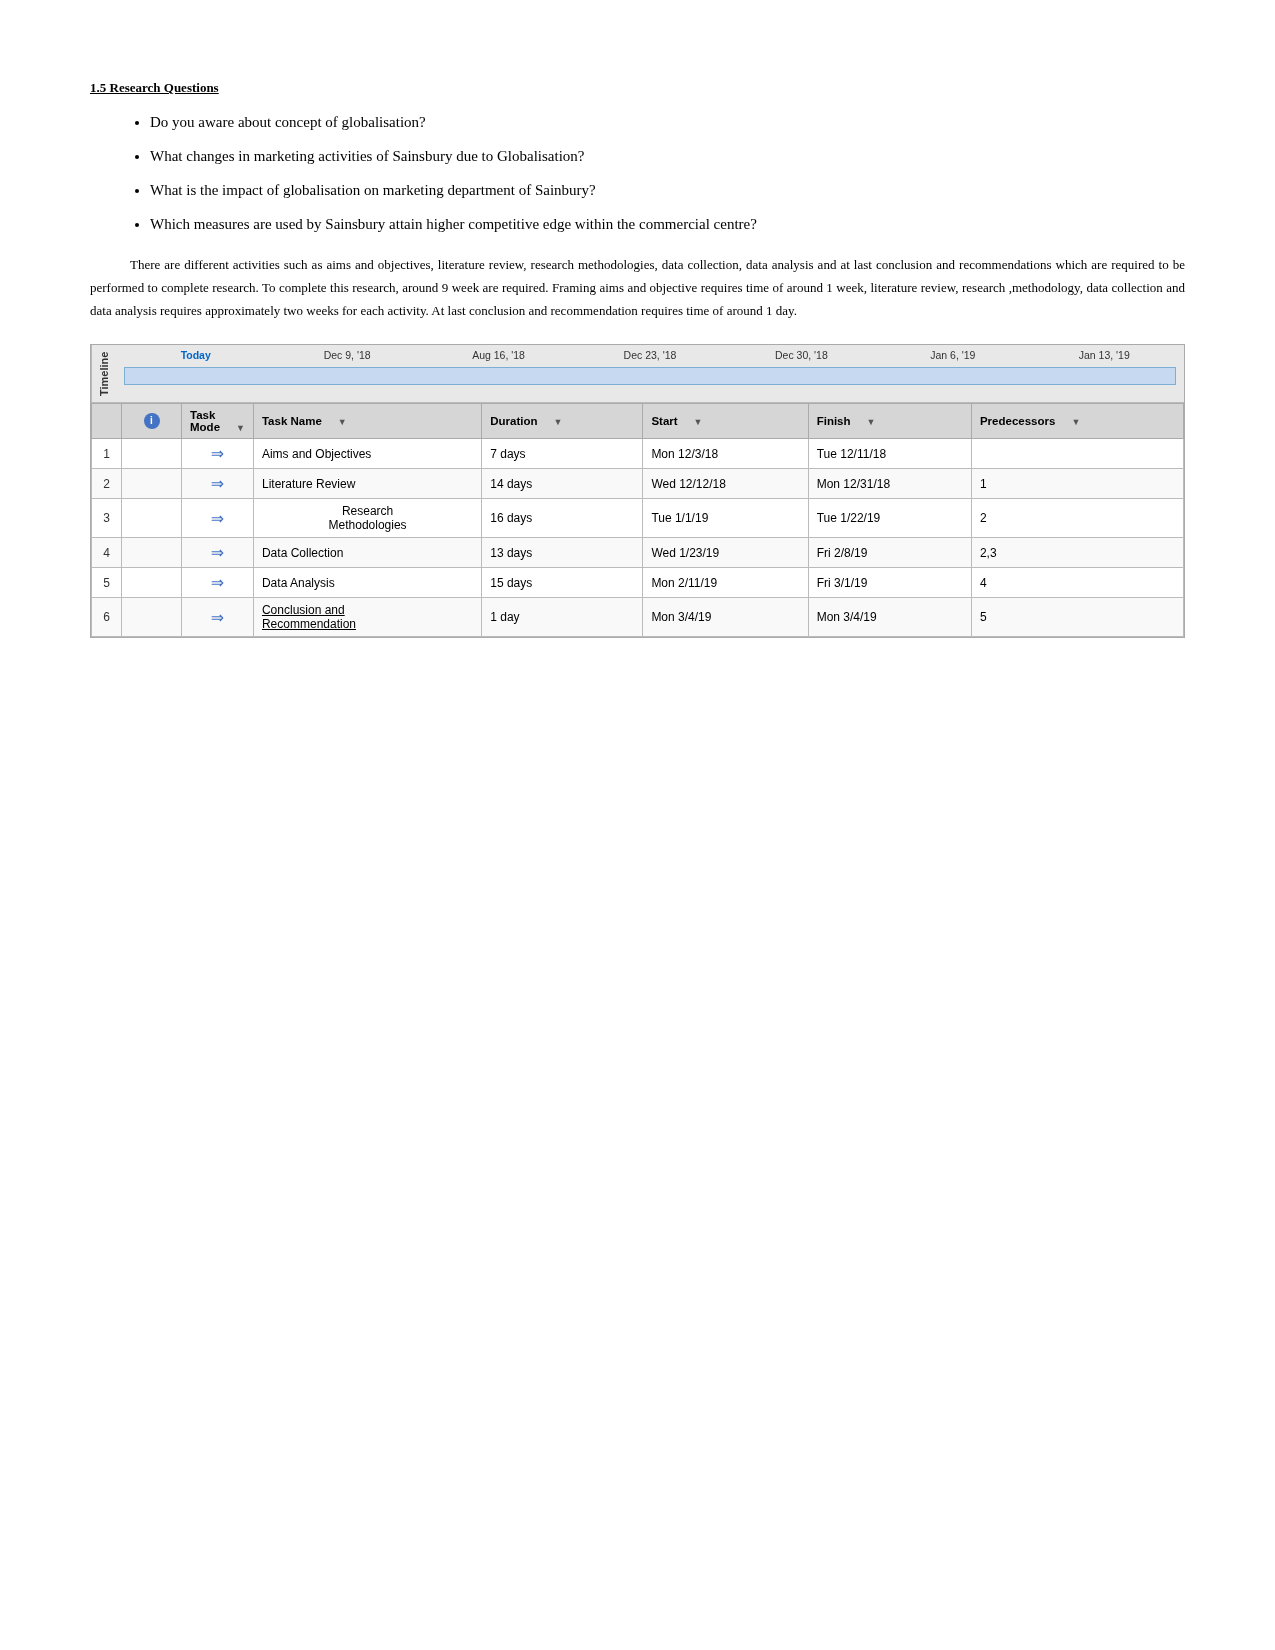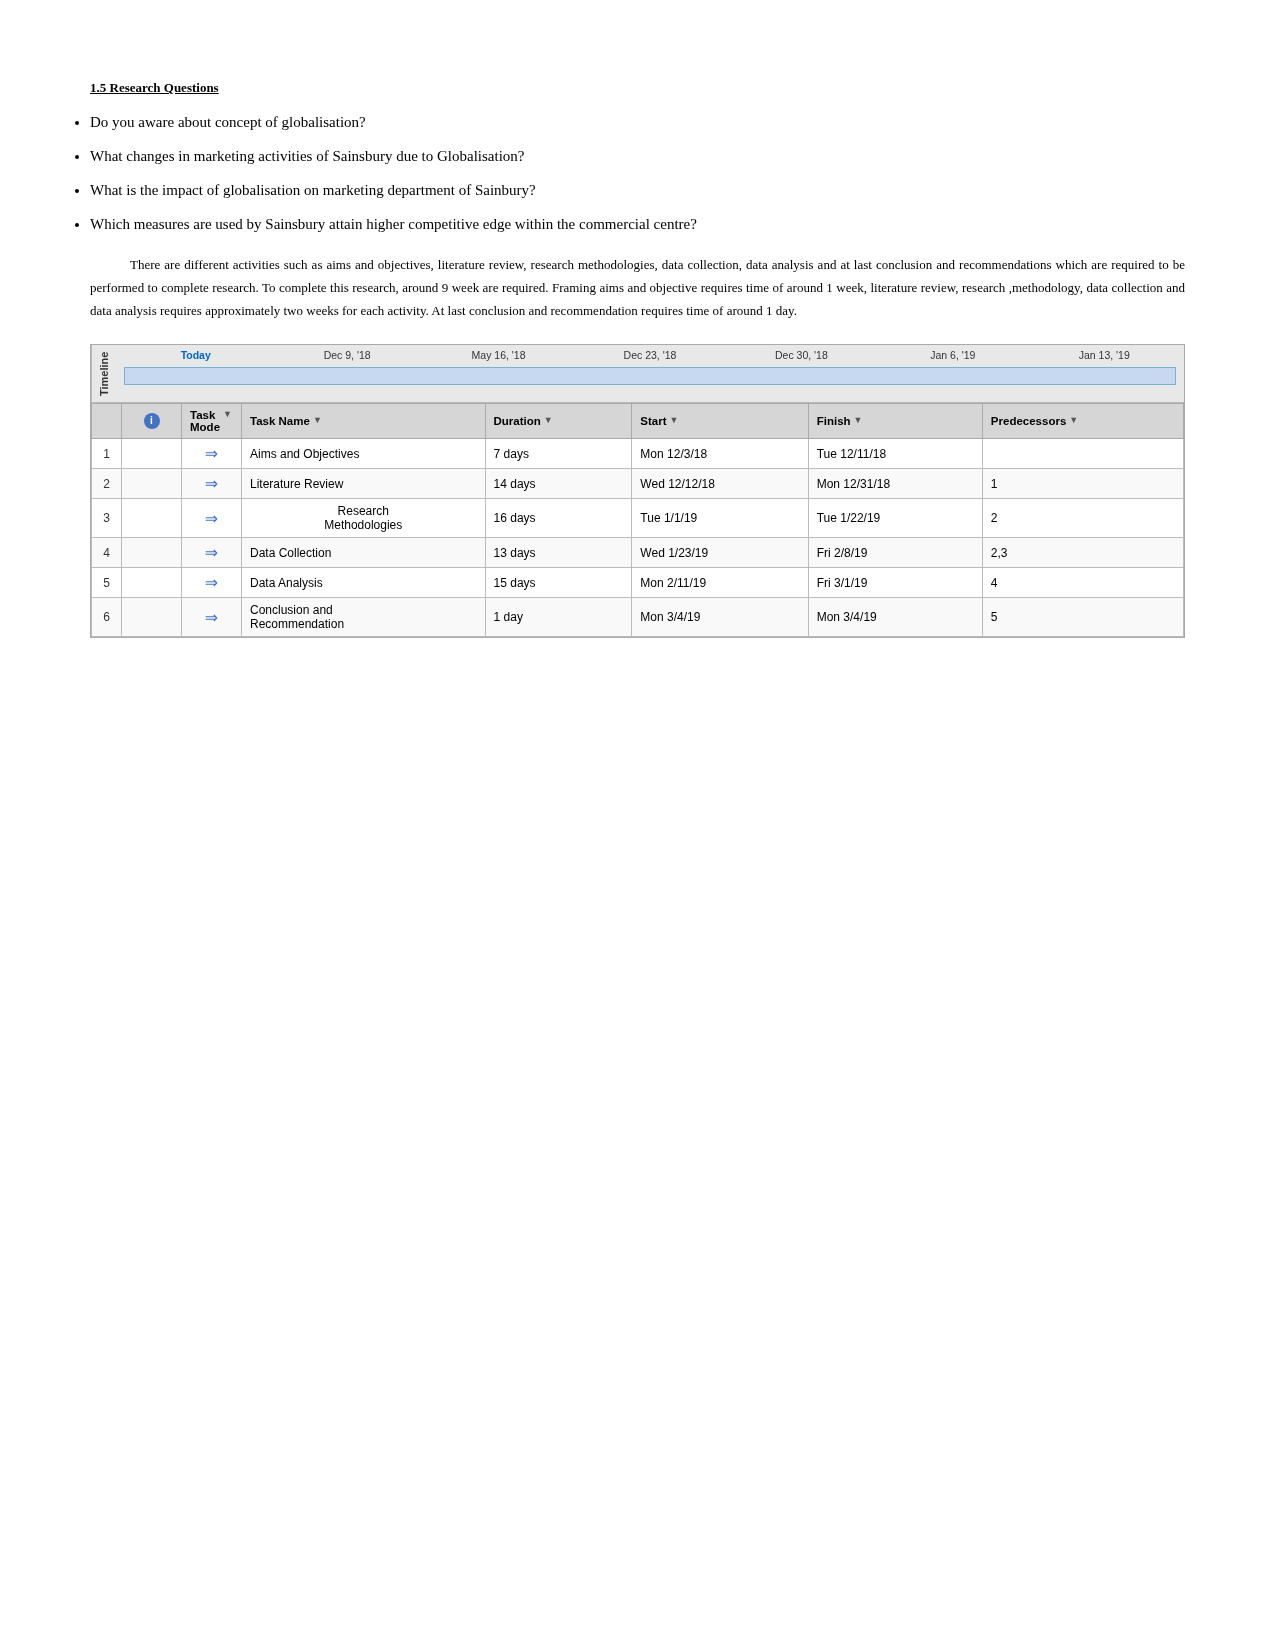--- a/index.html
+++ b/index.html
@@ -15,20 +15,21 @@
 
     .section-heading {
       font-size: 13px;
       font-weight: bold;
       text-decoration: underline;
       margin-bottom: 14px;
     }
 
     .bullet-list {
       list-style: disc;
+      margin-left: 60px;
       margin-bottom: 18px;
     }
 
     .bullet-list li {
       margin-bottom: 10px;
       line-height: 1.6;
       font-size: 15px;
     }
 
     .section-heading-2 {
@@ -160,22 +161,22 @@
       color: #333;
     }
 
     .task-mode-cell {
       text-align: center;
       width: 50px;
     }
 
     .th-sort {
       display: inline-flex;
-      align-items: flex-start;
-      gap: 3px;
+      align-items: flex-end;
+      gap: 16px;
     }
 
     .sort-arrow {
       font-size: 9px;
       color: #555;
     }
 
     .info-icon {
       display: inline-block;
       width: 16px;
@@ -213,21 +214,21 @@
 <div class="gantt-outer">
 
   <div class="timeline-bar">
     <div class="timeline-label-vert">Timeline</div>
     <div class="timeline-dates-area">
       <div class="timeline-dates-top">
         <div class="timeline-date-item">
           <span class="timeline-today-label">Today</span>
         </div>
         <div class="timeline-date-item">Dec 9, '18</div>
-        <div class="timeline-date-item">May 16, '18</div>
+        <div class="timeline-date-item">Aug 16, '18</div>
         <div class="timeline-date-item">Dec 23, '18</div>
         <div class="timeline-date-item">Dec 30, '18</div>
         <div class="timeline-date-item">Jan 6, '19</div>
         <div class="timeline-date-item">Jan 13, '19</div>
       </div>
       <div class="gantt-blue-bar-row"></div>
     </div>
   </div>
 
   <table class="gantt-table">
@@ -324,21 +325,21 @@
           <td style="white-space: pre-line;">Data Analysis</td>
           <td>15 days</td>
           <td>Mon 2/11/19</td>
           <td>Fri 3/1/19</td>
           <td>4</td>
         </tr>
         <tr>
           <td class="row-num">6</td>
           <td style="width: 30px;"></td>
           <td class="task-mode-cell"><span style="color:#4472c4;font-size:16px;">⇒</span></td>
-          <td style="white-space: pre-line;">Conclusion and
+          <td style="white-space: pre-line; text-decoration: underline;">Conclusion and
 Recommendation</td>
           <td>1 day</td>
           <td>Mon 3/4/19</td>
           <td>Mon 3/4/19</td>
           <td>5</td>
         </tr>
       </tbody>
   </table>
 </div>
 

